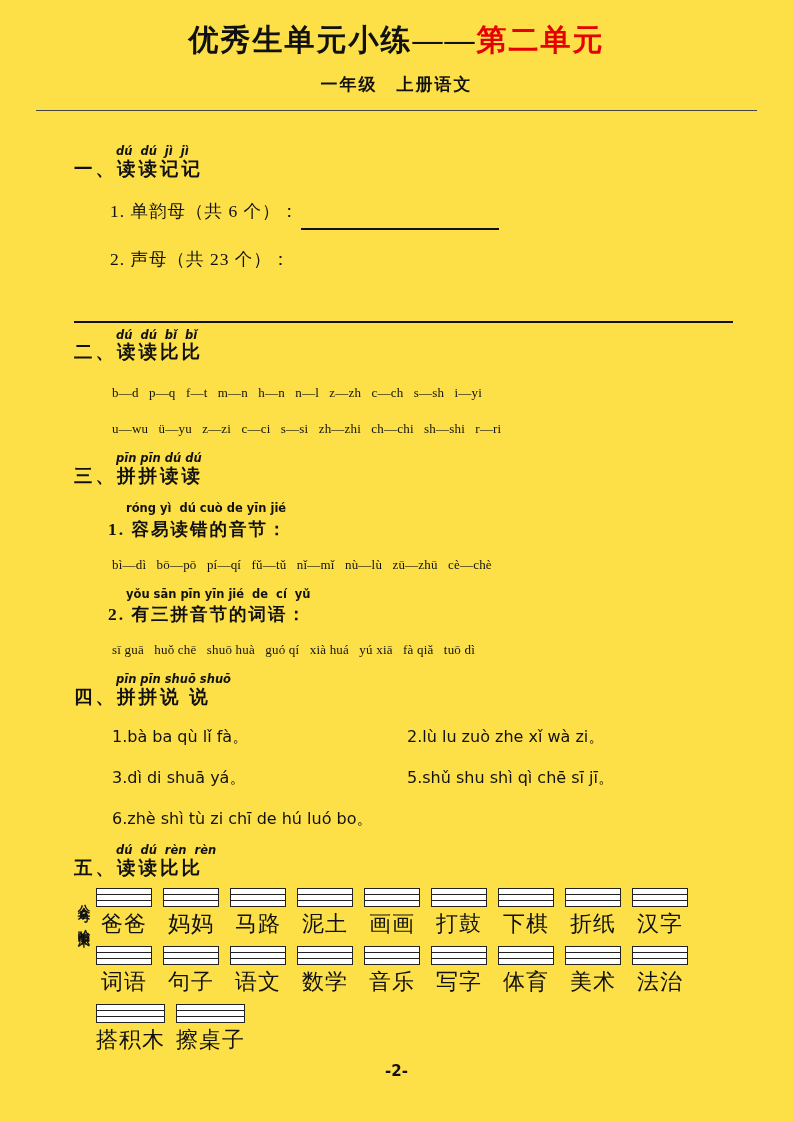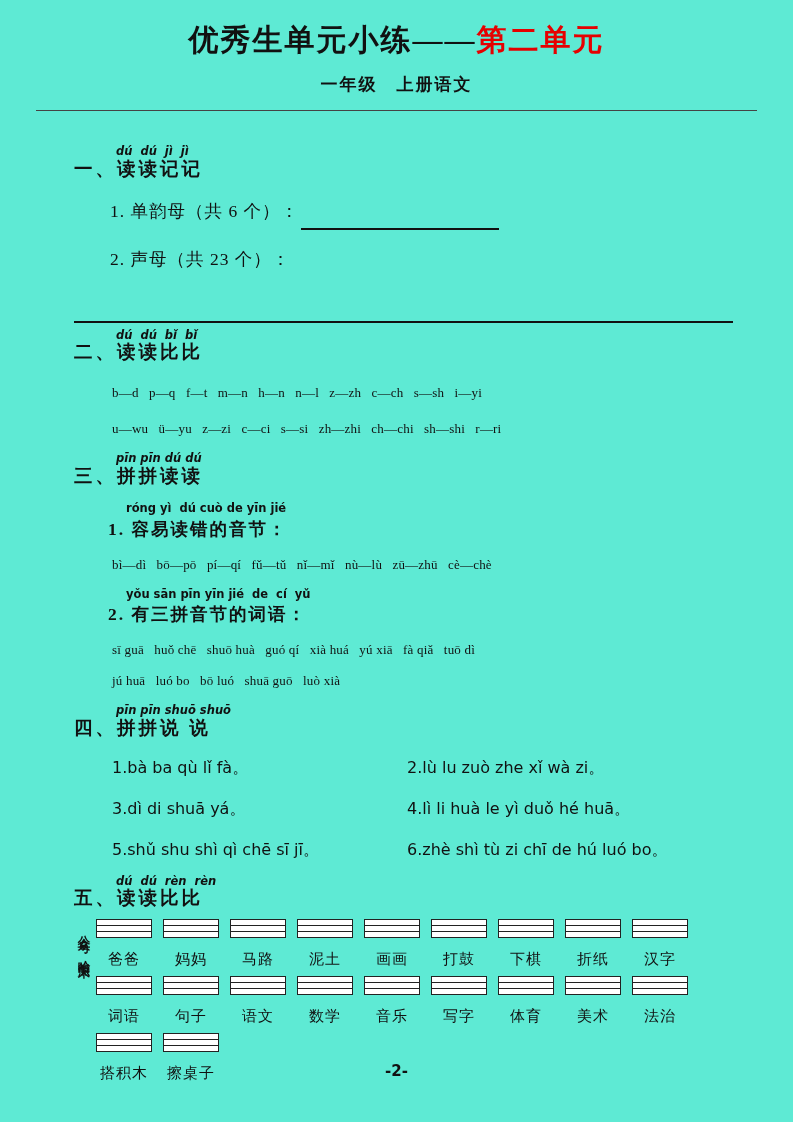--- a/index.html
+++ b/index.html
@@ -1,17 +1,17 @@
 <!DOCTYPE html>
 <html><head>
 <meta charset="utf-8">
 <style>
   html,body{margin:0;padding:0;background:#888;}
   .page{
-    width:793px;height:1122px;margin:0 auto;background:#5eead4;
+    width:793px;height:1122px;margin:0 auto;background:#fde047;
     font-family:"Liberation Serif",serif;color:#111;
     position:relative;box-sizing:border-box;
     padding:12px 40px 0 40px;overflow:hidden;
   }
   
   .title{
     text-align:center;font-size:30px;font-weight:bold;
     margin:8px 0 0 0;letter-spacing:2px;
     font-family:"Liberation Serif",serif;
   }
@@ -57,21 +57,21 @@
   }
   .word-rows{display:flex;flex-direction:column;gap:7px;margin-left:4px;}
   .word-row{display:flex;gap:11px;}
   .wu{display:flex;flex-direction:column;align-items:center;min-width:56px;}
   .pgrid{
     align-self:stretch;height:19px;border:1.6px solid #222;
     display:flex;flex-direction:column;box-sizing:border-box;background:#fff;
   }
   .pgrid i{flex:1;display:block;border-bottom:1px solid #222;}
   .pgrid i:last-child{border-bottom:none;}
-  .word{font-size:15px;letter-spacing:1px;margin-top:12px;font-weight:500;}
+  .word{font-size:22px;letter-spacing:1px;margin-top:2px;font-weight:500;}
   
   .footer{
     position:absolute;bottom:42px;left:0;right:0;text-align:center;
     font-size:15px;font-family:"DejaVu Sans",sans-serif;font-weight:bold;
   }
 </style>
 </head>
 <body>
 
 <div class="page">
@@ -105,31 +105,29 @@
       <div class="sec-pinyin">pīn pīn dú dú</div>
       <div class="sec-head">三、拼拼读读</div>
 
       <div class="sub-pinyin">róng yì  dú cuò de yīn jié</div>
       <div class="sub-label">1. 容易读错的音节：</div>
       <div class="pin-line" style="margin-top:16px;">bì—dì   bō—pō   pí—qí   fǔ—tǔ   nǐ—mǐ   nù—lù   zū—zhū   cè—chè</div>
 
       <div class="sub-pinyin">yǒu sān pīn yīn jié  de  cí  yǔ</div>
       <div class="sub-label">2. 有三拼音节的词语：</div>
       <div class="pin-line" style="margin-top:16px;">sī guā   huǒ chē   shuō huà   guó qí   xià huá   yú xiā   fà qiǎ   tuō dì</div>
-      <div class="pin-line" style="margin-top:14px;">jú huā   luó bo   bō luó   shuā guō   luò xià</div>
     </div>
 
     <div class="sec">
       <div class="sec-pinyin">pīn pīn shuō shuō</div>
       <div class="sec-head">四、拼拼说 说</div>
       <div class="s4-grid">
         <div>1.bà ba qù lǐ fà。</div>
         <div>2.lù lu zuò zhe xǐ wà zi。</div>
         <div>3.dì di shuā yá。</div>
-        <div>4.lì li huà le yì duǒ hé huā。</div>
         <div>5.shǔ shu shì qì chē sī jī。</div>
         <div>6.zhè shì tù zi chī de hú luó bo。</div>
       </div>
     </div>
 
     <div class="sec">
       <div class="sec-pinyin">dú  dú  rèn  rèn</div>
       <div class="sec-head">五、读读比比</div>
 
       <div class="s5-wrap">

